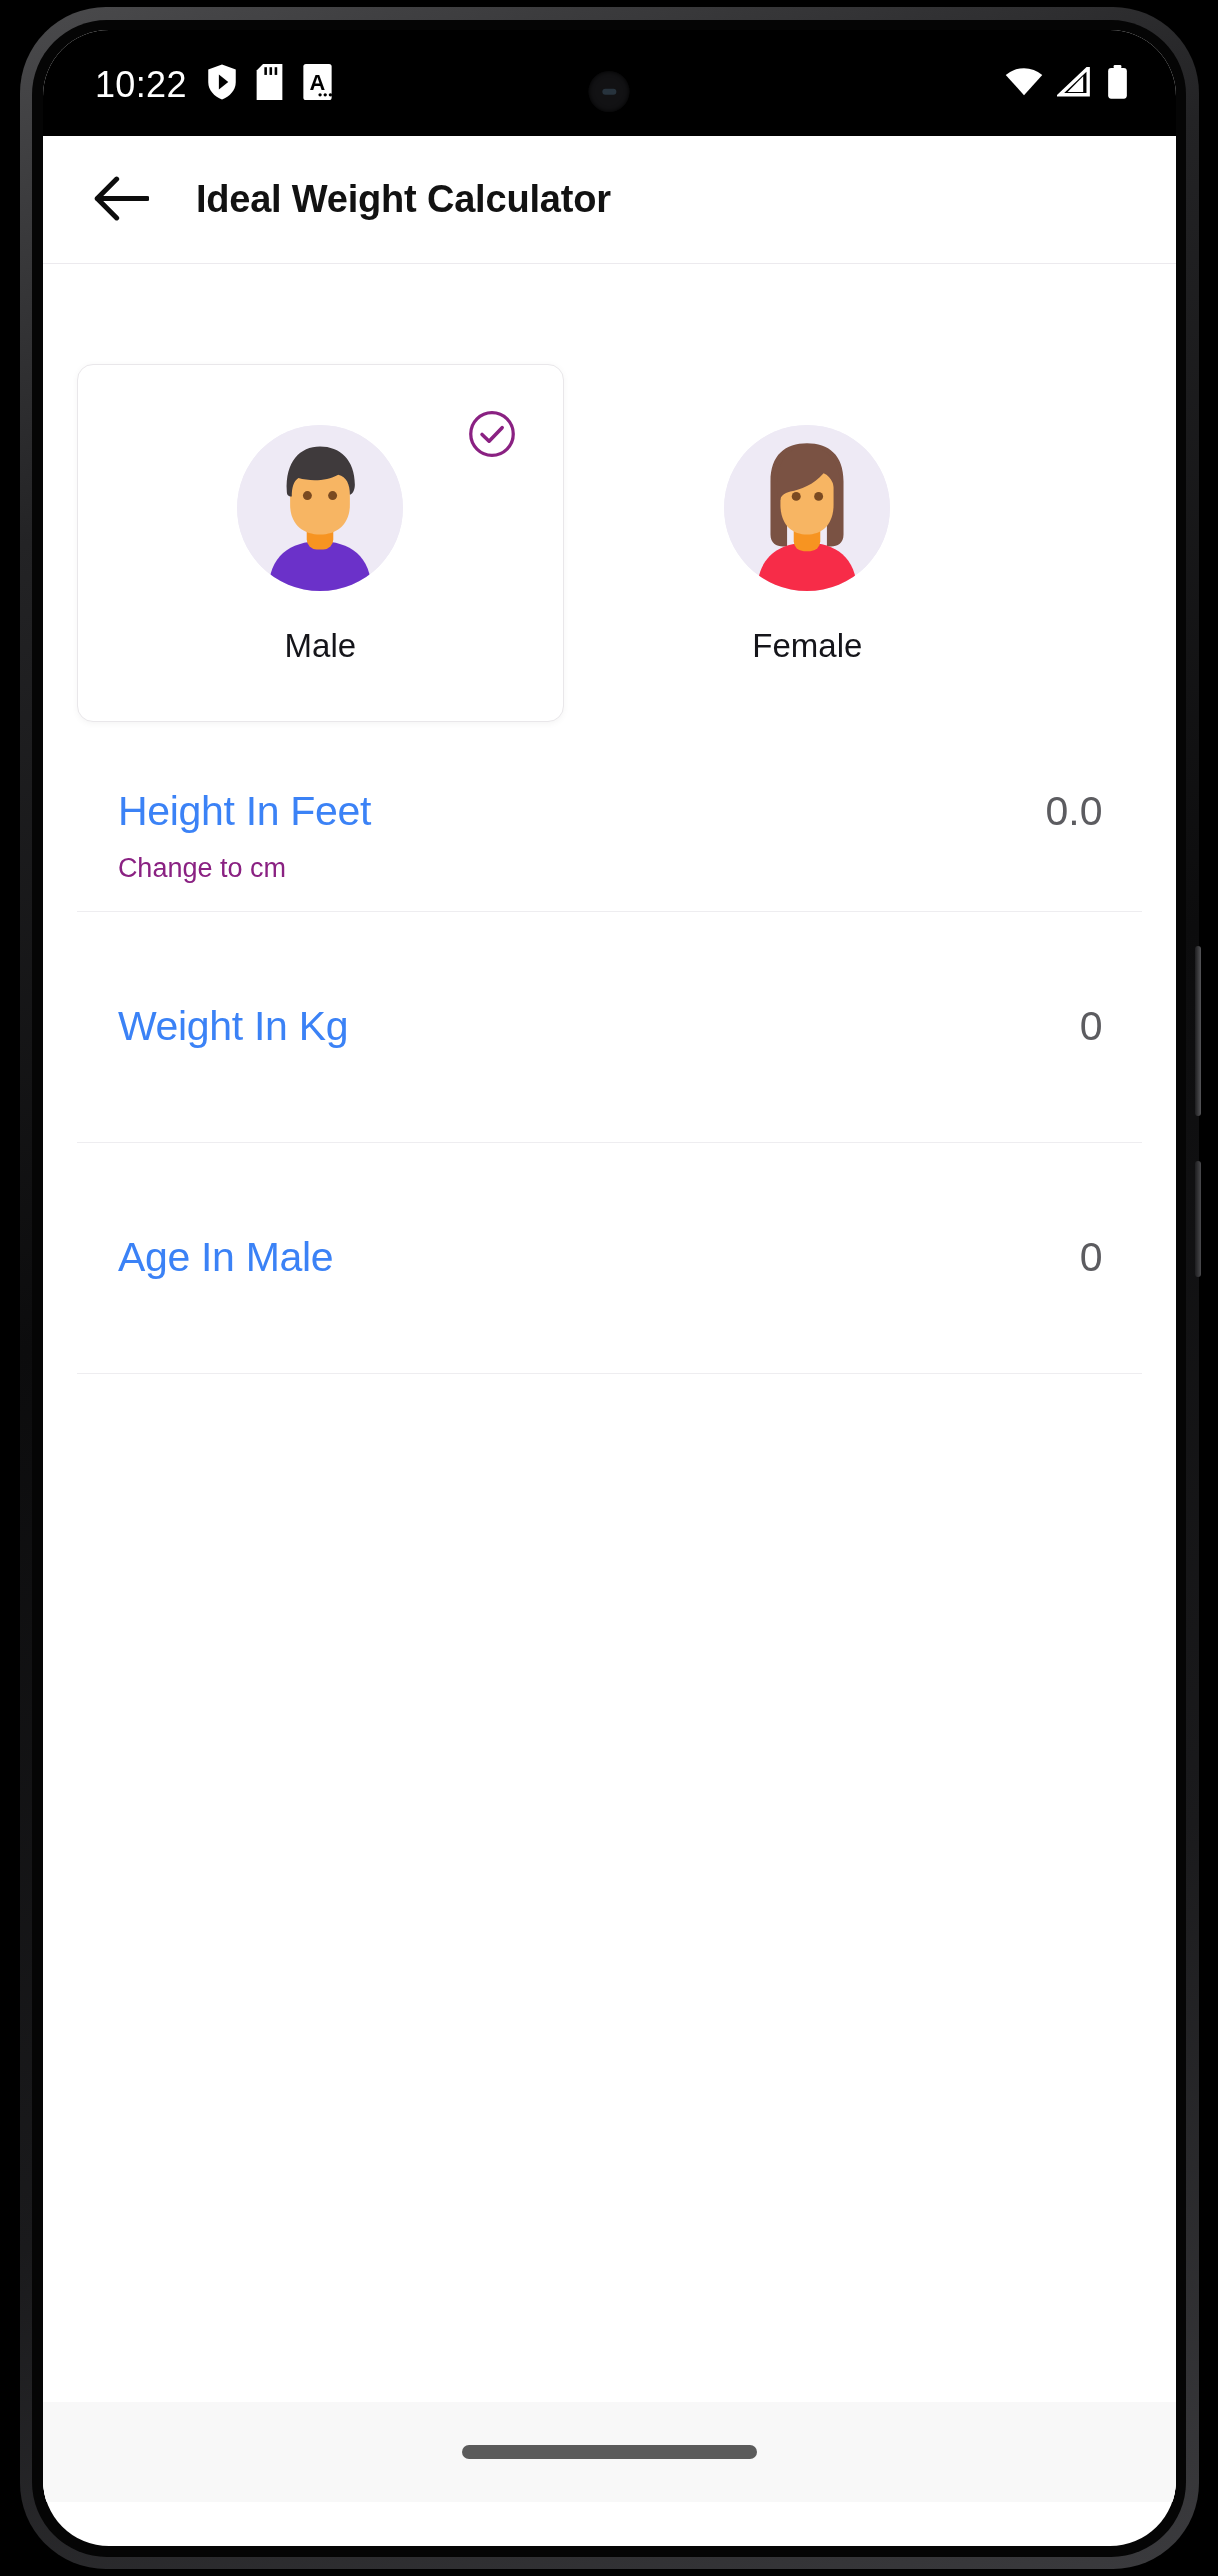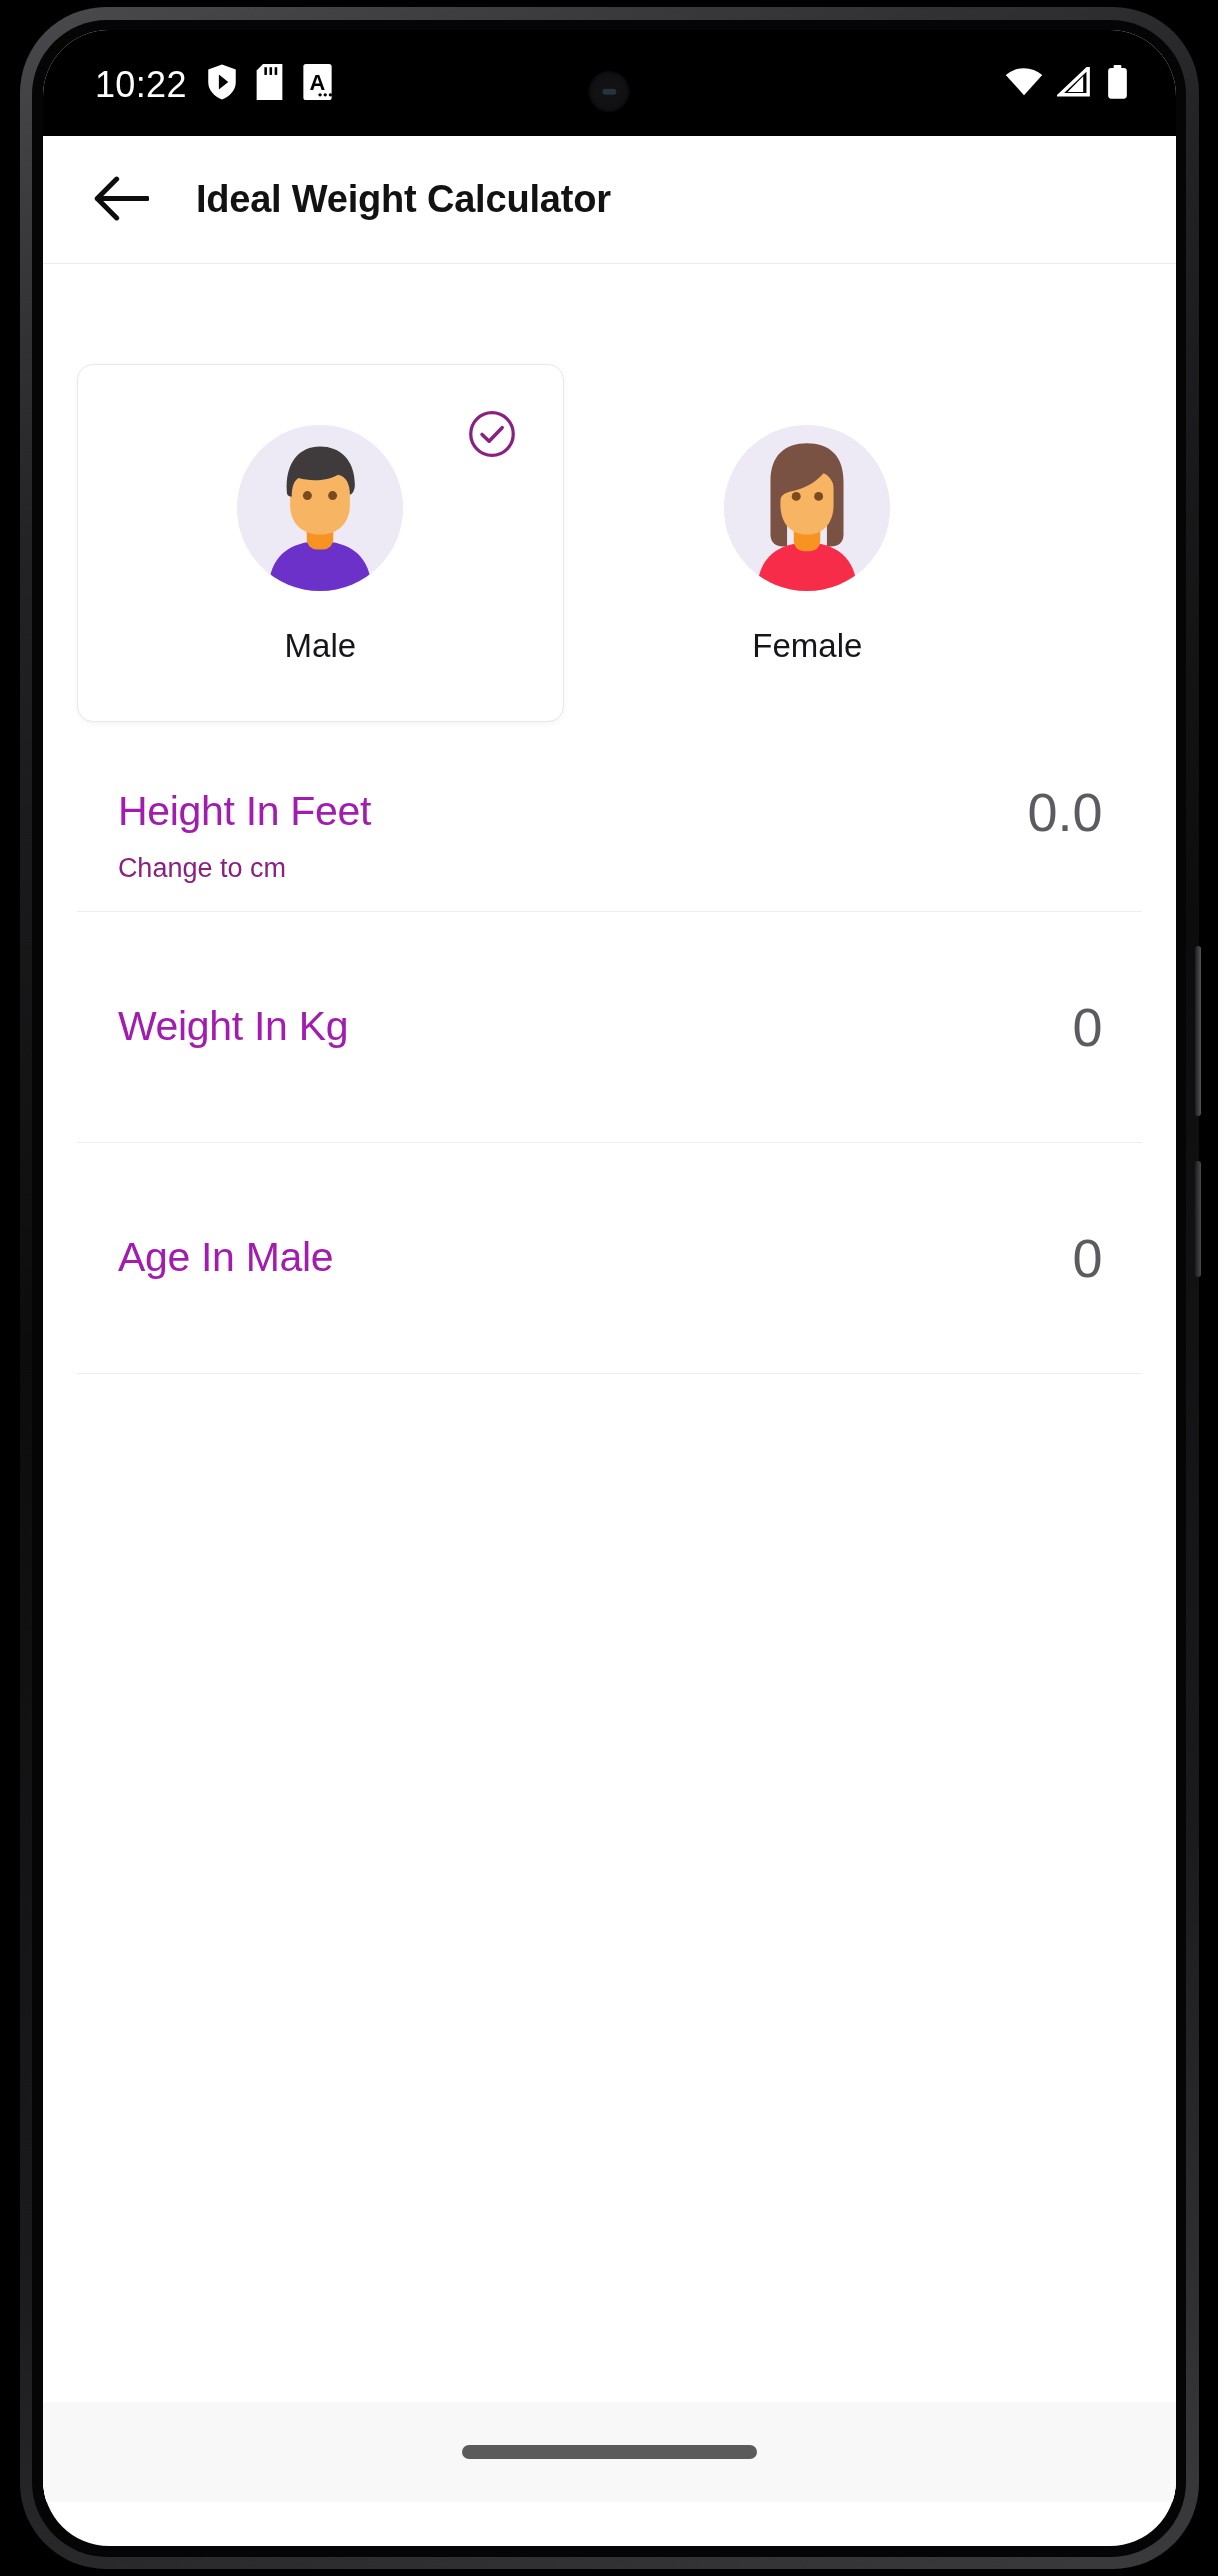--- a/index.html
+++ b/index.html
@@ -204,26 +204,26 @@
   }
   .field-row .field-main {
     display: flex;
     align-items: center;
     justify-content: space-between;
     height: 107px;
     padding: 0 39px 0 41px;
   }
   .field-label {
     font-size: 41px;
-    color: #a21caf;
+    color: #3b82f6;
     font-weight: 400;
     letter-spacing: -0.3px;
   }
   .field-value {
-    font-size: 54px;
+    font-size: 41px;
     color: #5c5c60;
     font-weight: 400;
   }
   .field-sub {
     padding: 0 0 27px 41px;
     margin-top: -12.5px;
   }
   .field-sub-link {
     font-size: 27px;
     color: #8a2182;

